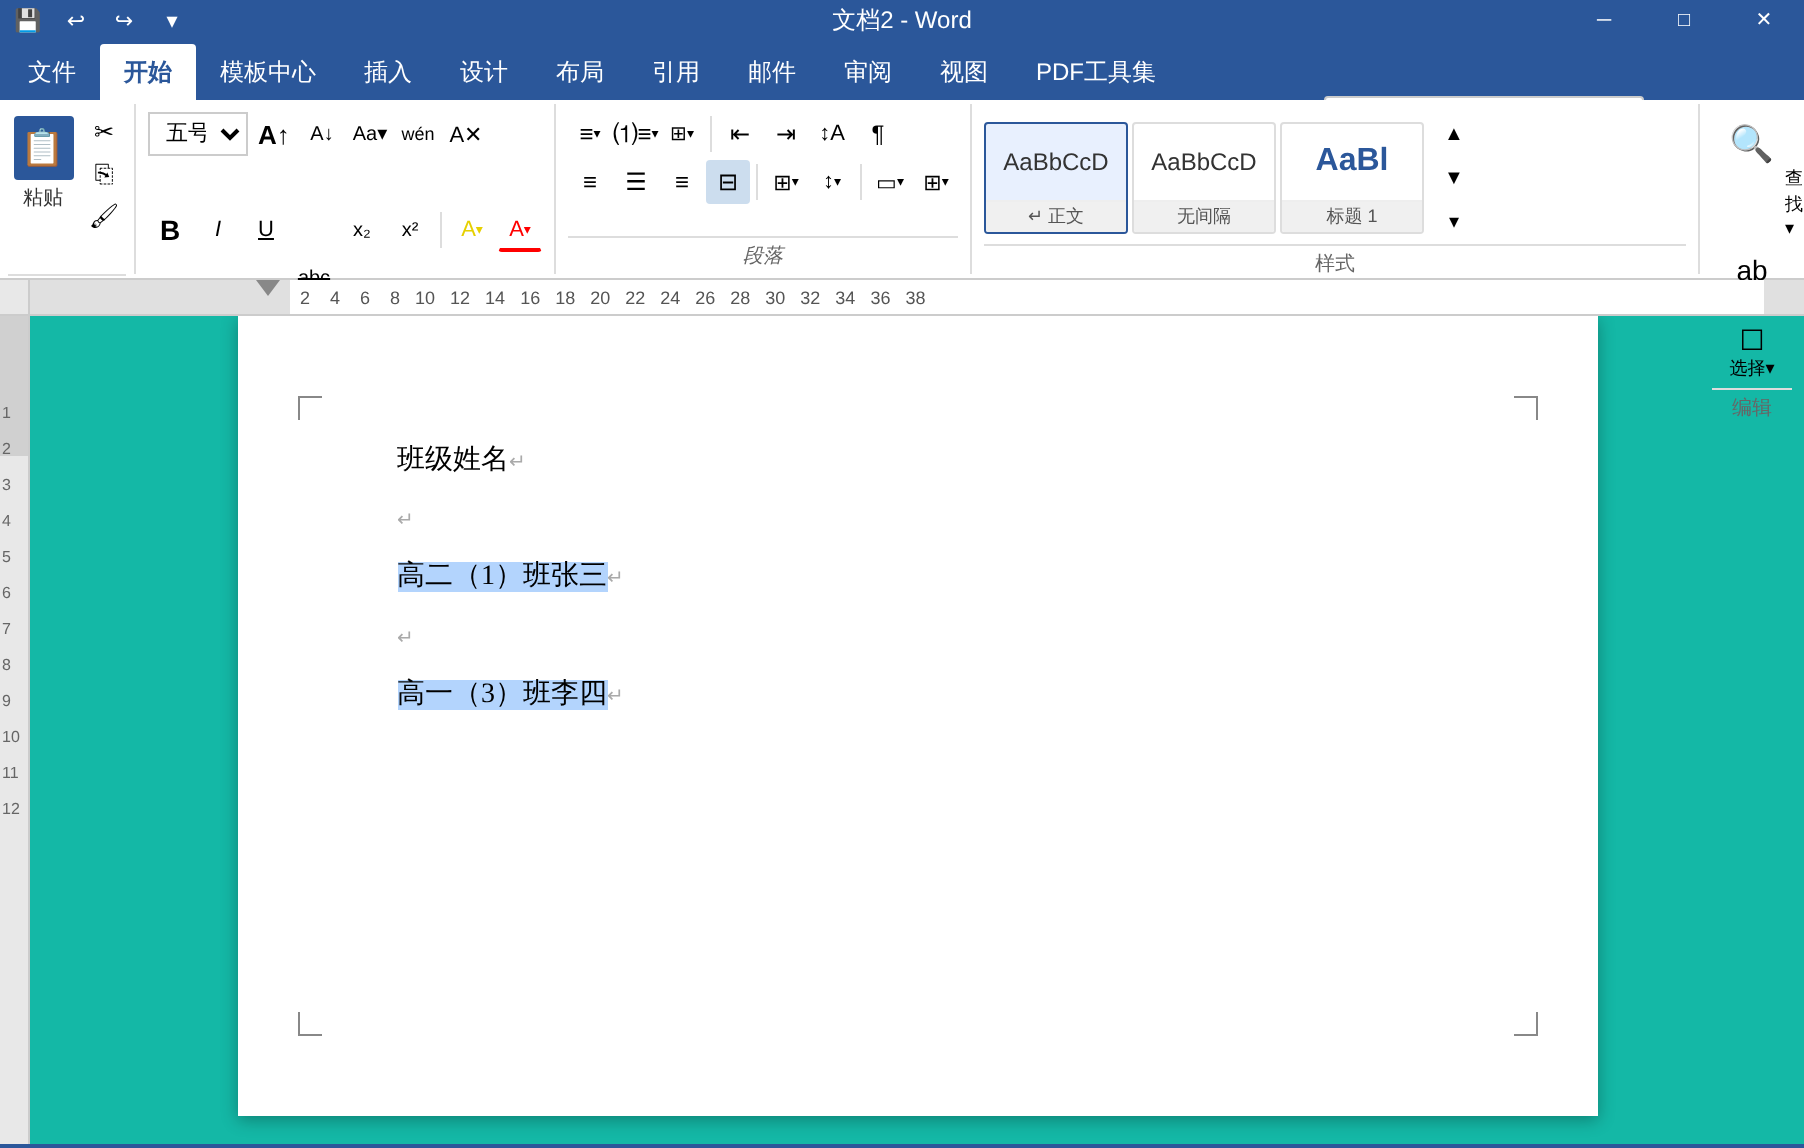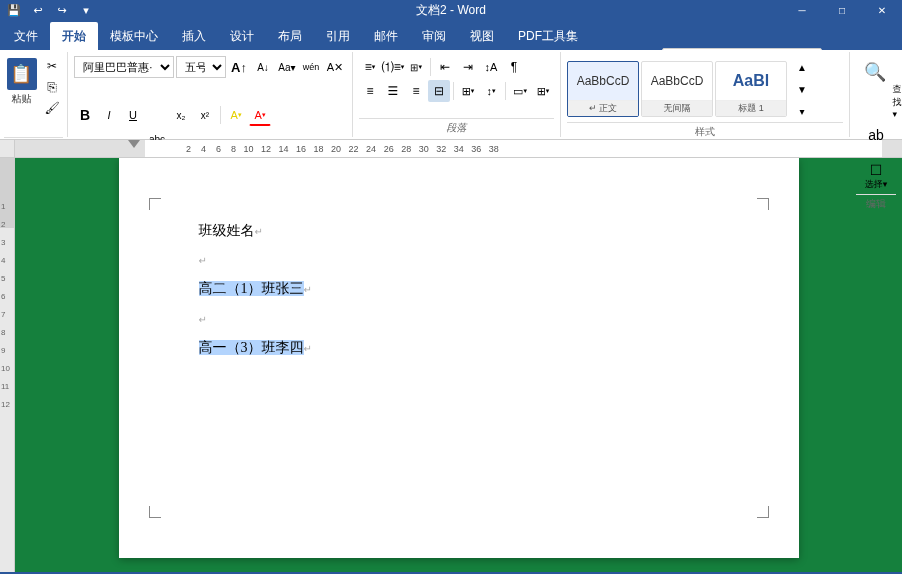--- a/index.html
+++ b/index.html
@@ -345,21 +345,21 @@
       background: #e8e8e8;
       border-right: 1px solid #ccc;
       position: relative;
       overflow: hidden;
     }
 
     #scroll-container {
       flex: 1;
       overflow-y: auto;
       overflow-x: auto;
-      background: #15803d;
+      background: #14b8a6;
     }
 
     
     #doc-page {
       width: 680px;
       min-height: 400px;
       background: white;
       margin: 0 auto;
       box-shadow: 0 2px 8px rgba(0,0,0,0.3);
       padding: 60px 80px;
@@ -520,23 +520,20 @@
         <div class="small-btn">✂</div>
         <div class="small-btn">⎘</div>
         <div class="small-btn">🖌</div>
       </div>
     </div>
     <div class="clipboard-label">剪贴板</div>
   </div>
 
   <div class="font-group">
     <div class="font-row1">
-      <select class="font-select">
-        <option>阿里巴巴普惠·</option>
-      </select>
       <select class="size-select">
         <option>五号</option>
       </select>
       <div class="icon-btn" style="font-weight:bold; font-size:13px;">A↑</div>
       <div class="icon-btn" style="font-size:10px;">A↓</div>
       <div class="icon-btn" style="font-size:10px;">Aa▾</div>
       <div class="icon-btn" style="font-size:9px;">wén</div>
       <div class="icon-btn" style="font-size:11px;">A✕</div>
     </div>
     <div class="font-row2">
@@ -618,21 +615,21 @@
     <div style="margin-top:auto; font-size:10px; color:#666; border-top:1px solid #ddd; text-align:center; padding:2px 0;">编辑</div>
   </div>
 
 </div>
 
 <div id="ruler-area">
   <div id="ruler-side"></div>
   <div id="ruler">
     <div class="ruler-gray-left"></div>
     <div class="ruler-gray-right"></div>
-    <div style="position:absolute; left:130px; top:4px; font-size:9px; color:#555; user-select:none;margin-left:36px;">
+    <div style="position:absolute; left:130px; top:4px; font-size:9px; color:#555; user-select:none;">
       &nbsp;&nbsp;2&nbsp;&nbsp;&nbsp;&nbsp;4&nbsp;&nbsp;&nbsp;&nbsp;6&nbsp;&nbsp;&nbsp;&nbsp;8&nbsp;&nbsp;&nbsp;10&nbsp;&nbsp;&nbsp;12&nbsp;&nbsp;&nbsp;14&nbsp;&nbsp;&nbsp;16&nbsp;&nbsp;&nbsp;18&nbsp;&nbsp;&nbsp;20&nbsp;&nbsp;&nbsp;22&nbsp;&nbsp;&nbsp;24&nbsp;&nbsp;&nbsp;26&nbsp;&nbsp;&nbsp;28&nbsp;&nbsp;&nbsp;30&nbsp;&nbsp;&nbsp;32&nbsp;&nbsp;&nbsp;34&nbsp;&nbsp;&nbsp;36&nbsp;&nbsp;&nbsp;38
     </div>
     <div style="position:absolute; left:113px; top:0; width:0; height:0; border-left:6px solid transparent; border-right:6px solid transparent; border-top:8px solid #888;"></div>
   </div>
 </div>
 
 <div id="main-area">
 
   <div id="vertical-ruler">
     <div style="background:#d0d0d0; height:40px; width:100%;"></div>

